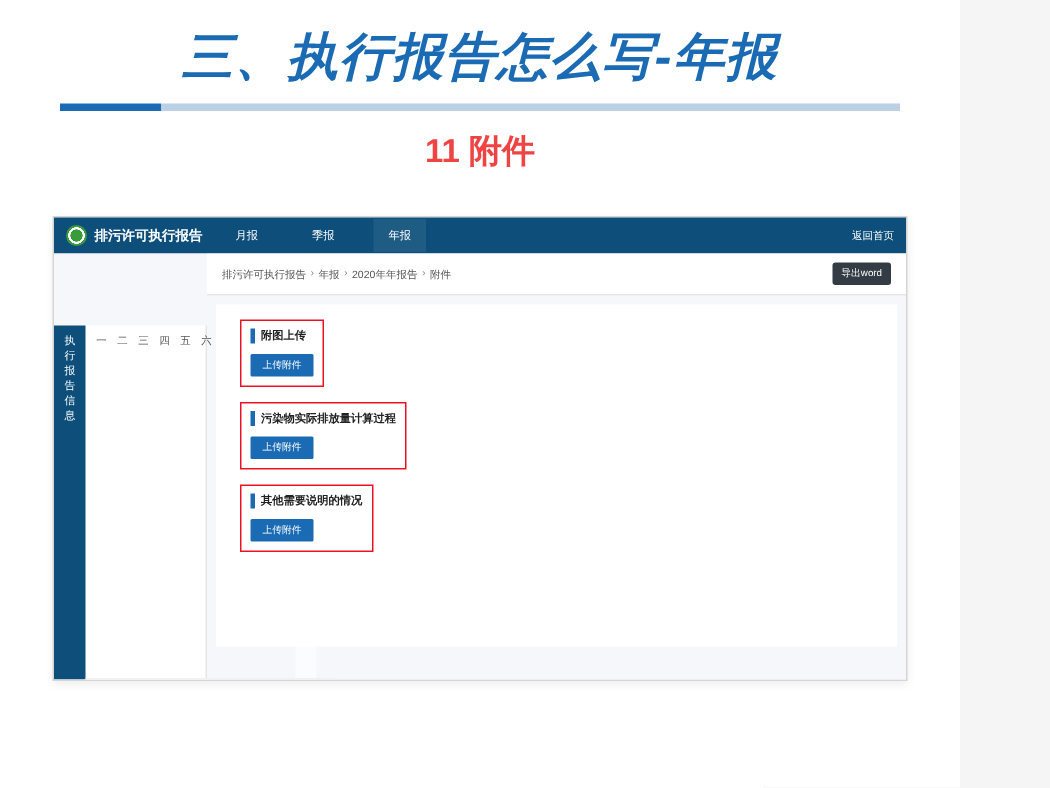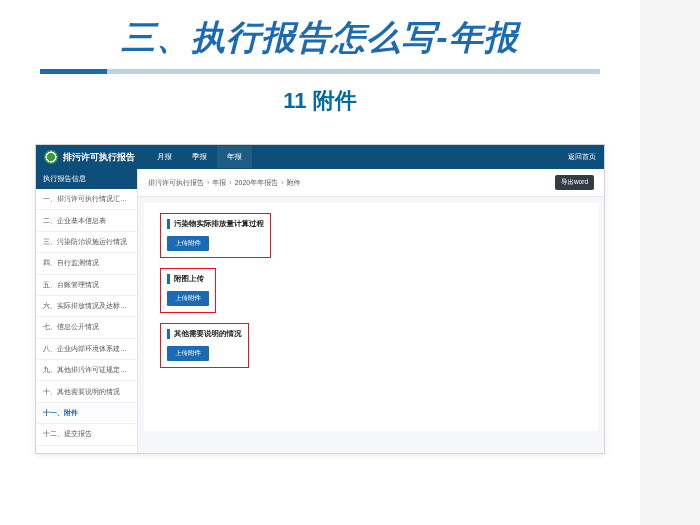--- a/index.html
+++ b/index.html
@@ -1,31 +1,31 @@
 <!DOCTYPE html>
 <html><head>
 <meta charset="utf-8">
 <style>
   * { box-sizing: border-box; margin: 0; padding: 0; }
   body { width: 700px; height: 525px; background: #f5f5f5; font-family: "Microsoft YaHei", Arial, sans-serif; }
   .slide { width: 640px; height: 525px; background: #fff; display: flex; flex-direction: column; }
   .slide-title { color: #1a6bb3; font-size: 34px; font-weight: 900; font-style: italic; text-align: center; padding: 15px 0 8px 0; letter-spacing: 1px; }
   .slide-divider { height: 5px; margin: 0 40px 6px 40px; background: linear-gradient(to right, #1a6bb3 0%, #1a6bb3 12%, #bcd0e5 12%, #bcd0e5 100%); }
-  .slide-subtitle { color: #0369a1; font-size: 22px; font-weight: 700; text-align: center; padding: 6px 0 16px 0; }
+  .slide-subtitle { color: #ef4444; font-size: 22px; font-weight: 700; text-align: center; padding: 6px 0 16px 0; }
   .screenshot-wrap { flex: 1; padding: 12px 35px 30px 35px; }
   .screenshot { background: #fafafa; border: 1px solid #d5d5d5; height: 310px; box-shadow: 0 2px 6px rgba(0,0,0,0.08); display: flex; flex-direction: column; font-size: 7.2px; }
   .app-header { background: #0d4f7a; color: #fff; height: 24px; display: flex; align-items: center; padding: 0 8px; }
   .logo { width: 14px; height: 14px; border-radius: 50%; background: radial-gradient(circle,#3a9b3a 40%,#fff 42%,#fff 55%,#3a9b3a 57%); margin-right: 5px; }
   .app-title { font-size: 9px; font-weight: 600; flex: 0 0 auto; margin-right: 12px; }
-  .nav-tabs { display: flex; gap: 0; }
+  .nav-tabs { display: flex; gap: 16px; }
   .nav-tab { padding: 6px 10px; font-size: 7.5px; cursor: pointer; }
   .nav-tab.active { background: rgba(255,255,255,0.08); }
   .header-right { margin-left: auto; font-size: 7px; }
   .app-body { flex: 1; display: flex; overflow: hidden; background: #f5f7fa; }
-  .sidebar { width: 102px; background: #fff; border-right: 1px solid #e6e6e6; display: flex; flex-direction: column; font-size: 7px; color: #555; }
+  .sidebar { width: 102px; background: #fff; border-right: 1px solid #e6e6e6; display: flex; font-size: 7px; color: #555; margin-top: 48px; }
   .sb-header { background: #0d4f7a; color: #fff; padding: 5px 7px; font-size: 7.2px; }
   .sb-item { padding: 5.2px 7px; border-bottom: 1px solid #f1f1f1; white-space: nowrap; overflow: hidden; text-overflow: ellipsis; cursor: pointer; }
   .sb-item.active { color: #1a6bb3; font-weight: 700; background:#fafcff; }
   .main { flex: 1; display: flex; flex-direction: column; }
   .breadcrumb { background:#fff; border-bottom:1px solid #e6e6e6; padding:6px 10px; color:#555; font-size:7px; display:flex; align-items:center; }
   .breadcrumb span.sep { margin:0 3px; color:#888; }
   .export-btn { margin-left:auto; background:#333c45; color:#fff; padding:3px 6px; border-radius:2px; font-size:6.5px; cursor:pointer;}
   .sections { padding:10px 16px; background:#fff; margin:6px; flex:1; }
   .sec { margin-bottom:10px; }
   .sec-title { border-left:3px solid #1a6bb3; padding-left:4px; font-size:7.5px; font-weight:700; color:#222; margin-bottom:4px; display:block;}
@@ -80,27 +80,27 @@
             <span class="sep">›</span>
             <span>2020年年报告</span>
             <span class="sep">›</span>
             <span>附件</span>
             <span class="export-btn">导出word</span>
           </div>
 
           <div class="sections">
             <div class="sec">
               <div class="highlight">
-                <span class="sec-title">污染物实际排放量计算过程</span>
+                <span class="sec-title">附图上传</span>
                 <span class="upload-btn">上传附件</span>
               </div>
             </div>
             <div class="sec">
               <div class="highlight">
-                <span class="sec-title">附图上传</span>
+                <span class="sec-title">污染物实际排放量计算过程</span>
                 <span class="upload-btn">上传附件</span>
               </div>
             </div>
             <div class="sec">
               <div class="highlight">
                 <span class="sec-title">其他需要说明的情况</span>
                 <span class="upload-btn">上传附件</span>
               </div>
             </div>
           </div>

